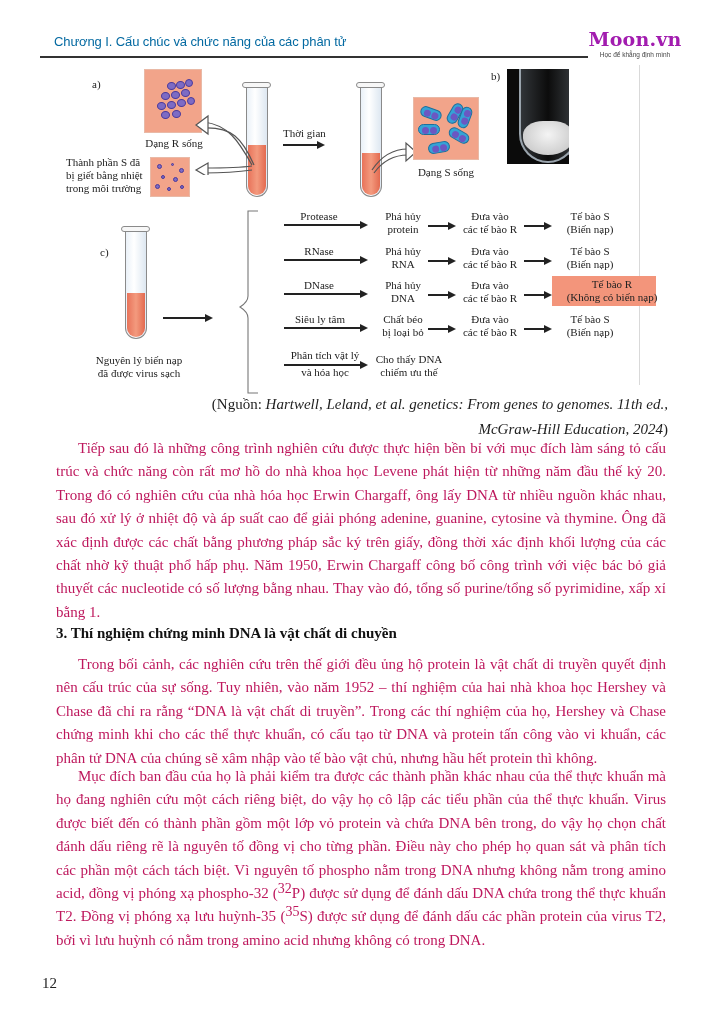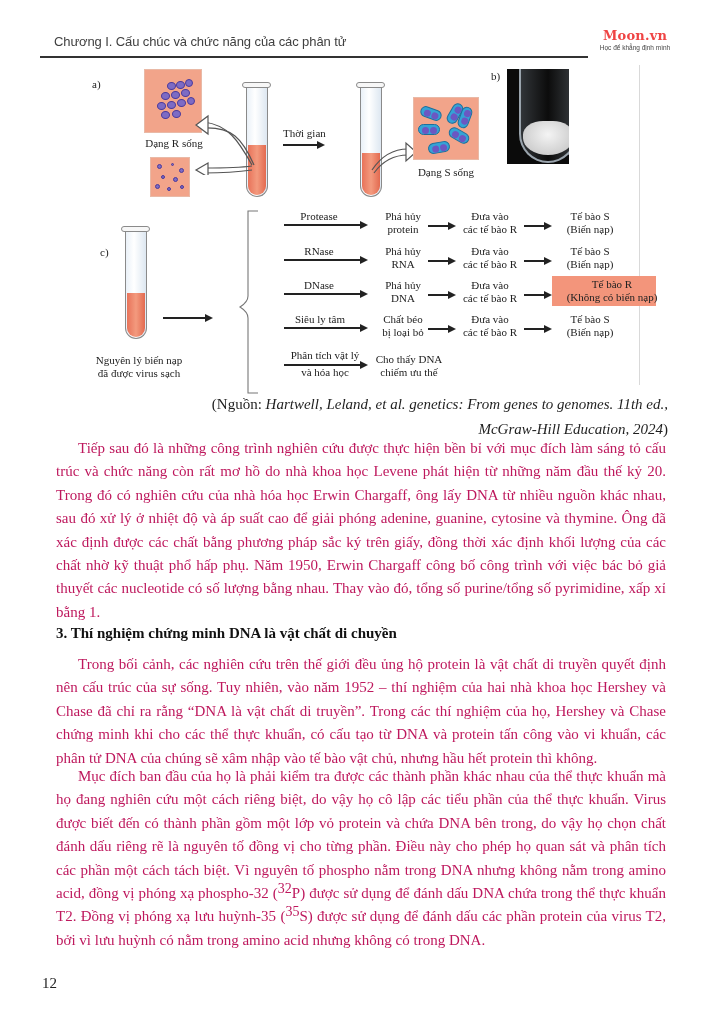--- a/index.html
+++ b/index.html
@@ -1,25 +1,25 @@
 <!DOCTYPE html>
 <html><head>
 <meta charset="utf-8">
 <style>
   * { box-sizing: border-box; margin: 0; padding: 0; }
   html, body { width: 721px; height: 1024px; background: #ffffff; overflow: hidden; }
   body { position: relative; font-family: "Liberation Serif", serif; color: #1a1a1a; }
 
   
   .header { position: absolute; left: 40px; top: 24px; width: 650px; height: 34px; }
-  .header-title { position: absolute; left: 14px; top: 10px; font-family: "Liberation Sans", sans-serif; font-size: 13px; color: #404040; letter-spacing: -0.1px; }
+  .header-title { position: absolute; left: 14px; top: 10px; font-family: "Liberation Sans", sans-serif; font-size: 13px; color: #0369a1; letter-spacing: -0.1px; }
   .header-rule { position: absolute; left: 0; top: 32px; width: 372px; height: 2px; background: #333; left: 0; }
   .header-rule { width: 372px; }
   .brand { position: absolute; left: 540px; top: 4px; width: 110px; text-align: center; }
-  .brand-name { font-family: "DejaVu Serif", serif; font-weight: bold; font-size: 13px; color: #ef4444; letter-spacing: 0.2px; }
+  .brand-name { font-family: "DejaVu Serif", serif; font-weight: bold; font-size: 19px; color: #a21caf; letter-spacing: 0.2px; }
   .brand-slogan { font-family: "Liberation Sans", sans-serif; font-size: 6.5px; color: #444; margin-top: 1px; }
 
   
   .figure { position: absolute; left: 40px; top: 60px; width: 602px; height: 328px; }
   .fig-frame-right { position: absolute; left: 599px; top: 5px; width: 1px; height: 320px; background: #d9d9d9; }
   .lbl { position: absolute; font-family: "Liberation Serif", serif; font-size: 11px; color: #222; }
   .ctr { text-align: center; line-height: 13px; }
 
   .swatch { position: absolute; background: #f2a48a; border: 1px solid #e9b9a6; }
   .swatch .blob { position: absolute; border-radius: 50%; background: #7d6bc4; border: 1px solid #4c3a9a; }
@@ -73,20 +73,25 @@
     <span class="blob" style="left:36px;top:19px;width:9px;height:8px;"></span>
     <span class="blob" style="left:12px;top:32px;width:9px;height:8px;"></span>
     <span class="blob" style="left:22px;top:31px;width:9px;height:8px;"></span>
     <span class="blob" style="left:32px;top:29px;width:9px;height:8px;"></span>
     <span class="blob" style="left:42px;top:27px;width:8px;height:8px;"></span>
     <span class="blob" style="left:16px;top:41px;width:9px;height:8px;"></span>
     <span class="blob" style="left:27px;top:40px;width:9px;height:8px;"></span>
   </div>
   <div class="lbl ctr" style="left:88px; top:77px; width:92px;">Dạng R sống</div>
 
+  <div class="lbl" style="left:26px; top:96px; line-height:13px;">
+    <div>Thành phần S đã</div>
+    <div>bị giết bằng nhiệt</div>
+    <div>trong môi trường</div>
+  </div>
   <div class="swatch" style="left:110px; top:97px; width:40px; height:40px;">
     <span class="blob" style="left:6px;top:6px;width:5px;height:5px;"></span>
     <span class="blob" style="left:20px;top:5px;width:3px;height:3px;"></span>
     <span class="blob" style="left:28px;top:10px;width:5px;height:5px;"></span>
     <span class="blob" style="left:10px;top:17px;width:4px;height:4px;"></span>
     <span class="blob" style="left:22px;top:19px;width:5px;height:5px;"></span>
     <span class="blob" style="left:4px;top:26px;width:5px;height:5px;"></span>
     <span class="blob" style="left:16px;top:29px;width:4px;height:4px;"></span>
     <span class="blob" style="left:29px;top:27px;width:4px;height:4px;"></span>
   </div>

